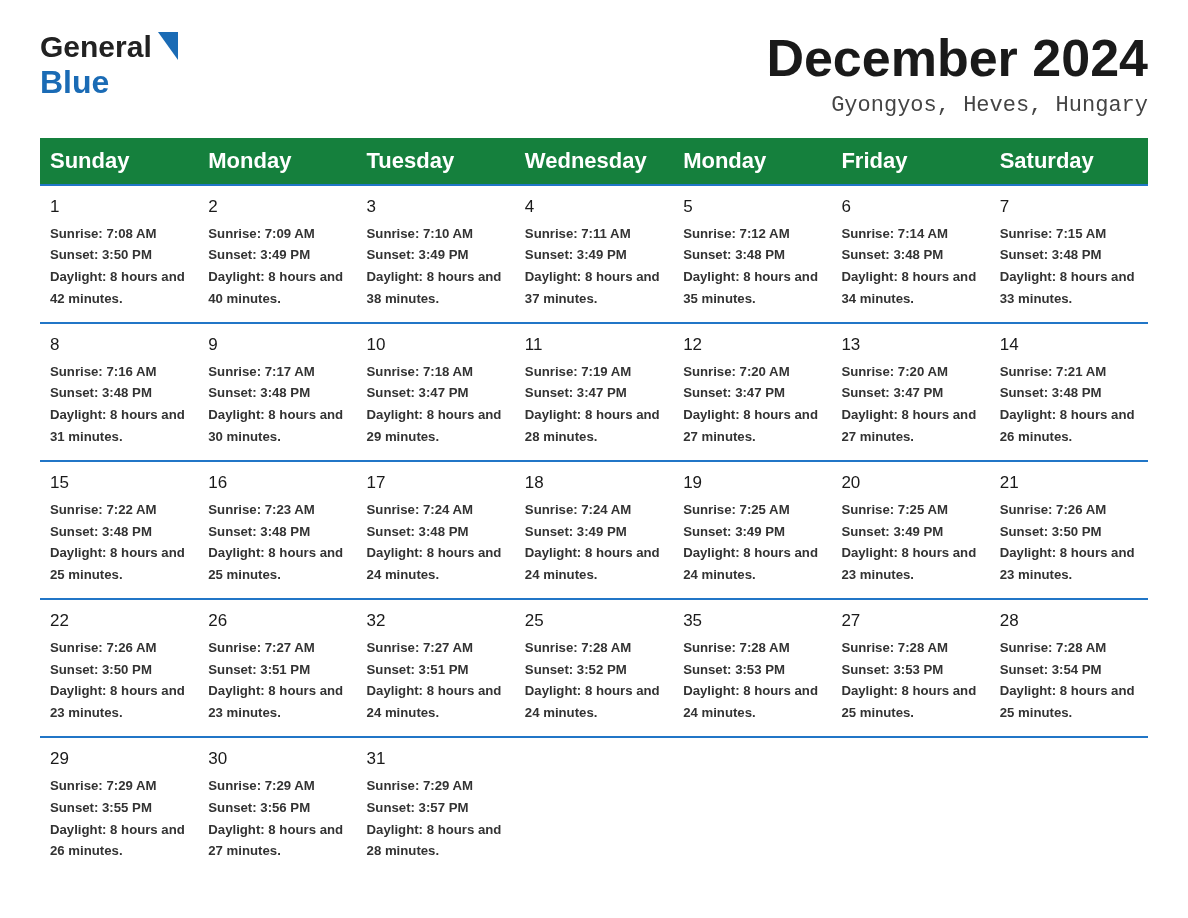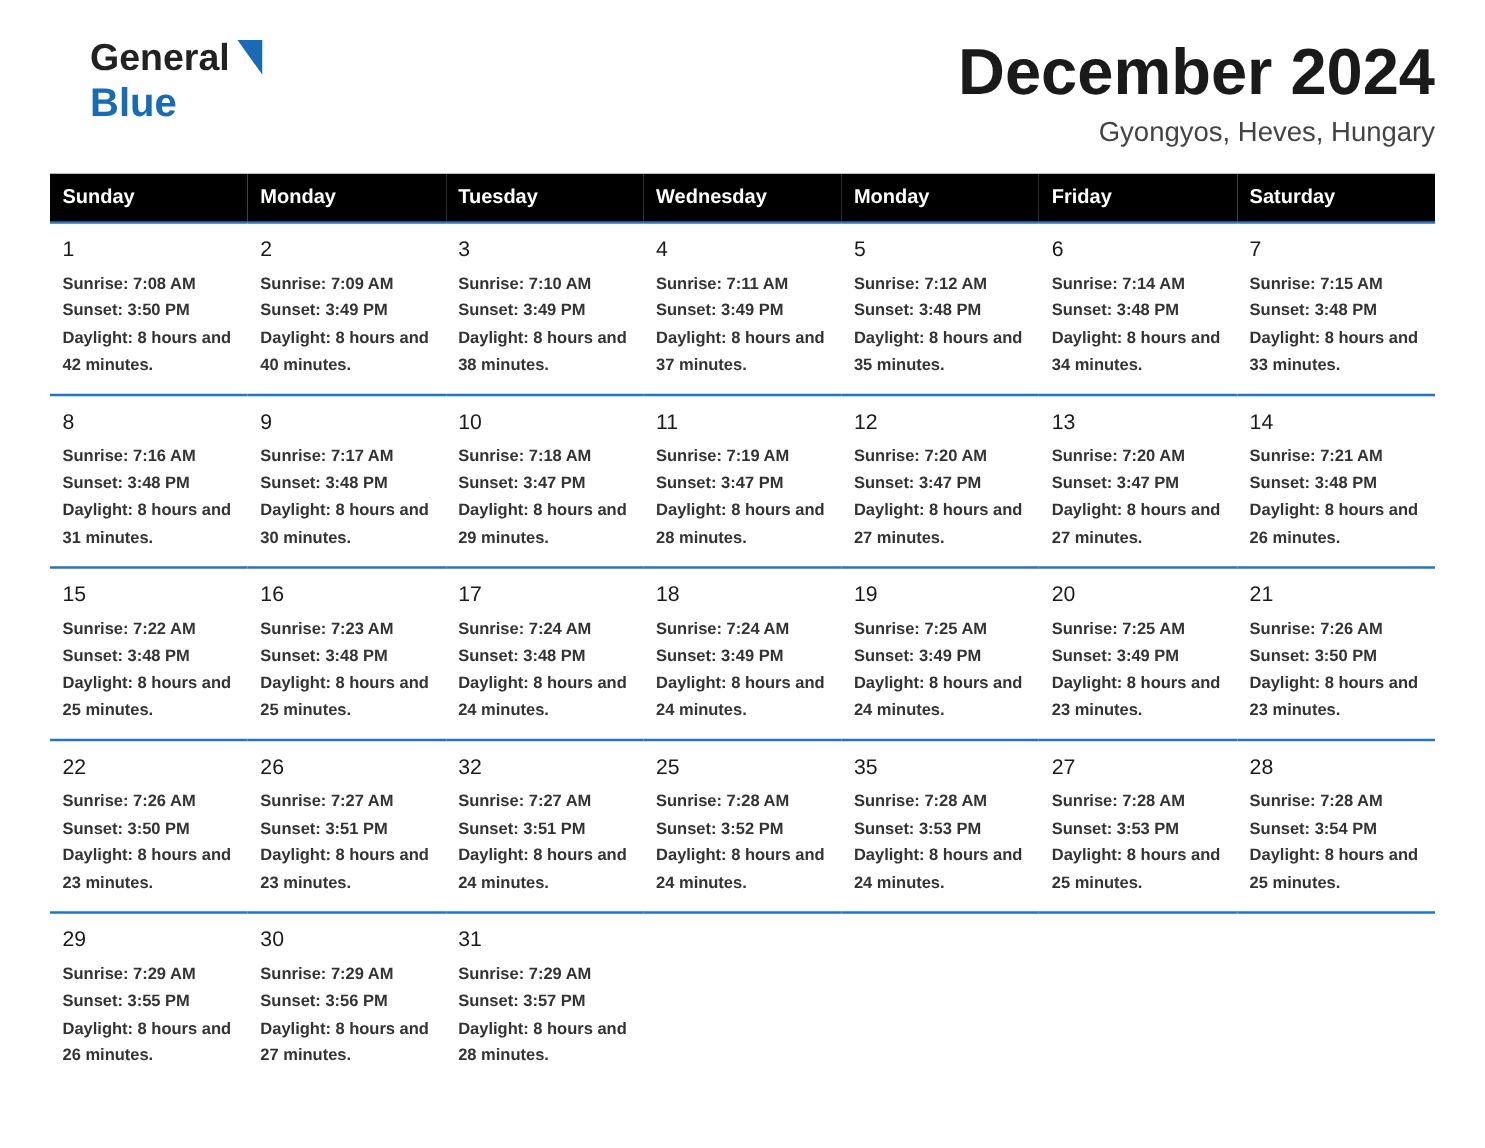--- a/index.html
+++ b/index.html
@@ -23,30 +23,31 @@
       font-size: 52px;
       font-weight: bold;
       color: #1a1a1a;
       line-height: 1.1;
       margin-left: 20px;
     }
     .calendar-subtitle {
       font-size: 22px;
       color: #444;
       margin-top: 6px;
+      font-family: Liberation Mono, monospace;
     }
     .calendar-table {
       width: 100%;
       border-collapse: collapse;
       table-layout: fixed;
     }
     .calendar-table thead tr th {
-      background-color: #000000;
+      background-color: #15803d;
       color: #fff;
-      font-size: 16px;
+      font-size: 22px;
       font-weight: bold;
       padding: 10px 10px;
       text-align: left;
       border: none;
     }
     .calendar-table tbody tr td {
       vertical-align: top;
       padding: 8px 10px 12px 10px;
       border-top: 2px solid #2176c7;
       border-left: none;
@@ -68,21 +69,20 @@
     }
     .day-info {
       font-size: 13.2px;
       color: #333;
       line-height: 1.6;
       font-weight: bold;
     }
     .logo-wrapper {
       display: flex;
       flex-direction: column;
-      margin-left: 32px;
     }
     .logo-line1 {
       display: flex;
       align-items: center;
     }
     .logo-line2 {
       display: flex;
       align-items: center;
     }
     .logo-general-text {

